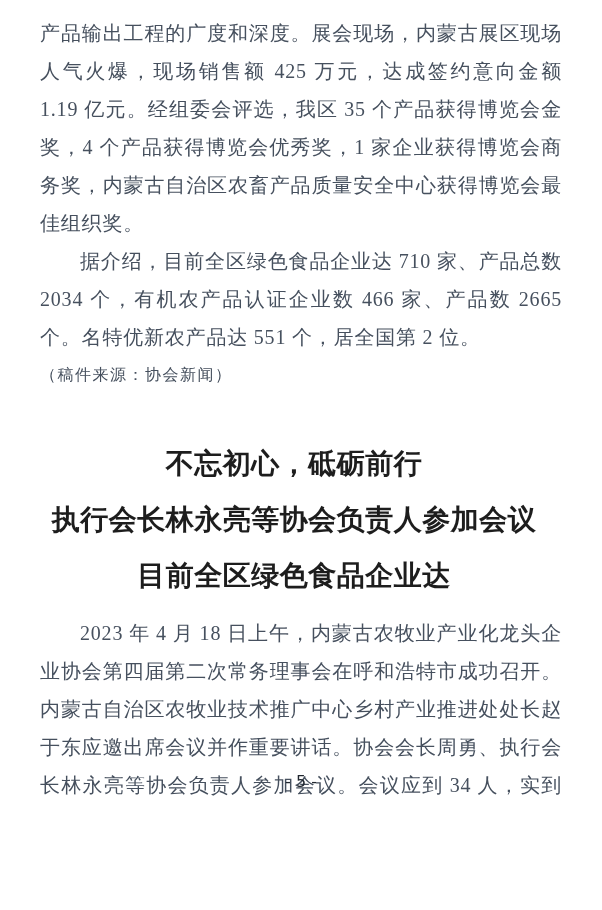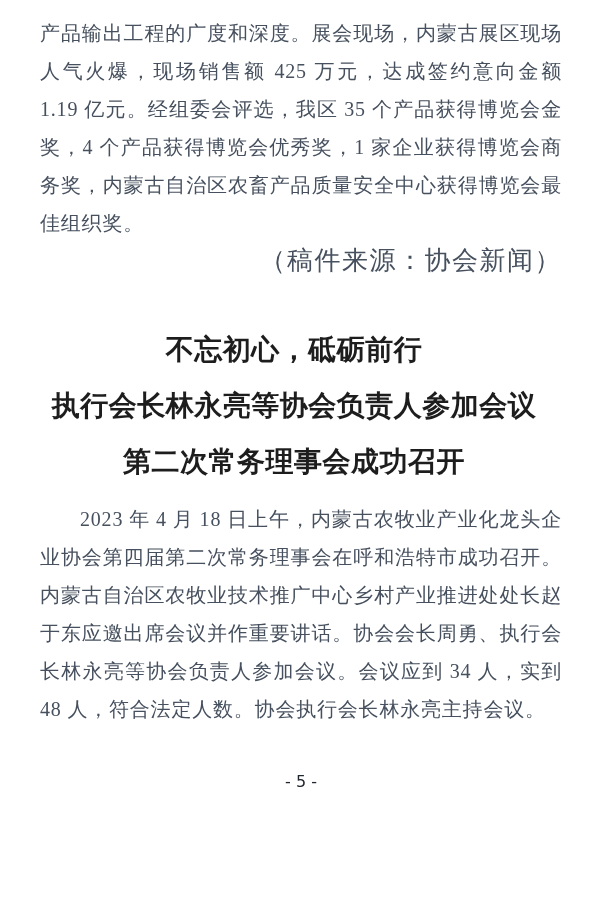--- a/index.html
+++ b/index.html
@@ -30,25 +30,25 @@
     color: #46505e;
     text-align: justify;
     text-justify: inter-ideograph;
     font-family: "Liberation Serif", "DejaVu Serif", serif;
   }
   .indent {
     text-indent: 2em;
   }
   .source-line {
     margin: 0;
-    font-size: 26px;
+    font-size: 16px;
     line-height: 38px;
     letter-spacing: 1.5px;
     color: #46505e;
-    text-align: right;
+    text-align: left;
     font-family: "Liberation Serif", "DejaVu Serif", serif;
   }
   .article-title {
     margin: 42px 14px 10px 0;
     font-size: 28px;
     line-height: 56px;
     font-weight: bold;
     letter-spacing: 0.5px;
     color: #1d1d1d;
     text-align: center;
@@ -70,27 +70,28 @@
   }
 </style>
 </head>
 <body>
 
 <div class="page">
   <div class="content">
 
     <p class="body-para">产品输出工程的广度和深度。展会现场，内蒙古展区现场人气火爆，现场销售额 425 万元，达成签约意向金额 1.19 亿元。经组委会评选，我区 35 个产品获得博览会金奖，4 个产品获得博览会优秀奖，1 家企业获得博览会商务奖，内蒙古自治区农畜产品质量安全中心获得博览会最佳组织奖。</p>
 
+    <p class="body-para indent">据介绍，目前全区绿色食品企业达 710 家、产品总数 2034 个，有机农产品认证企业数 466 家、产品数 2665 个。名特优新农产品达 551 个，居全国第 2 位。</p>
 
     <p class="source-line">（稿件来源：协会新闻）</p>
 
     <h1 class="article-title">
       <span class="title-line">不忘初心，砥砺前行</span>
       <span class="title-line">执行会长林永亮等协会负责人参加会议</span>
-      <span class="title-line">第二次常务理事会成功召开</span>
+      <span class="title-line">目前全区绿色食品企业达</span>
     </h1>
 
     <p class="body-para indent">2023 年 4 月 18 日上午，内蒙古农牧业产业化龙头企业协会第四届第二次常务理事会在呼和浩特市成功召开。内蒙古自治区农牧业技术推广中心乡村产业推进处处长赵于东应邀出席会议并作重要讲话。协会会长周勇、执行会长林永亮等协会负责人参加会议。会议应到 34 人，实到 48 人，符合法定人数。协会执行会长林永亮主持会议。</p>
 
 
   </div>
 
   <div class="page-footer">- 5 -</div>
 </div>
 

